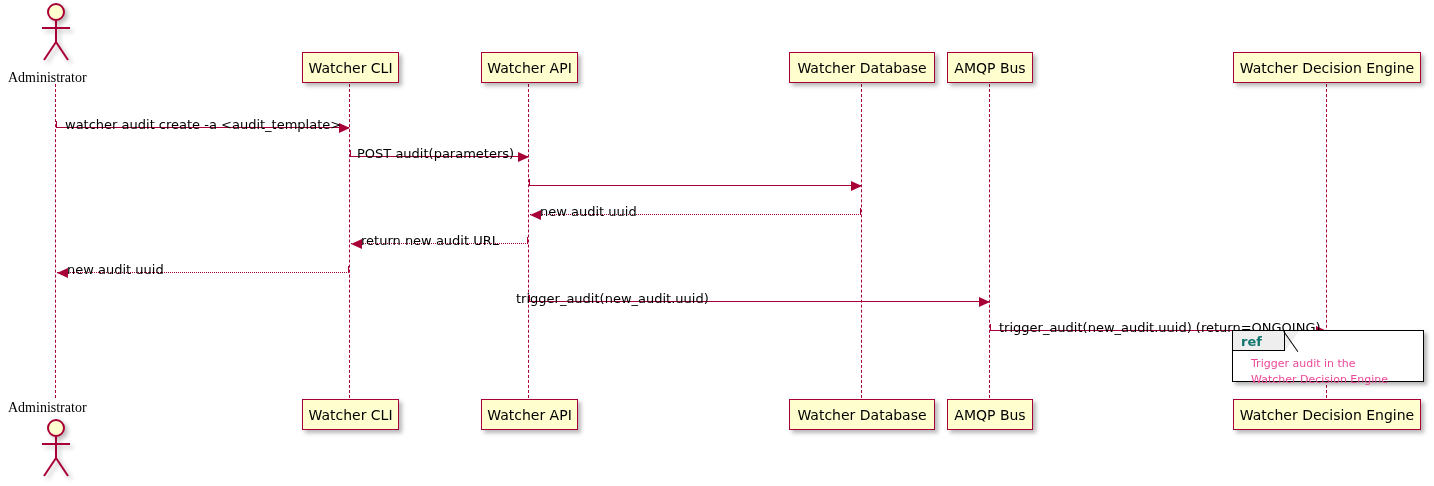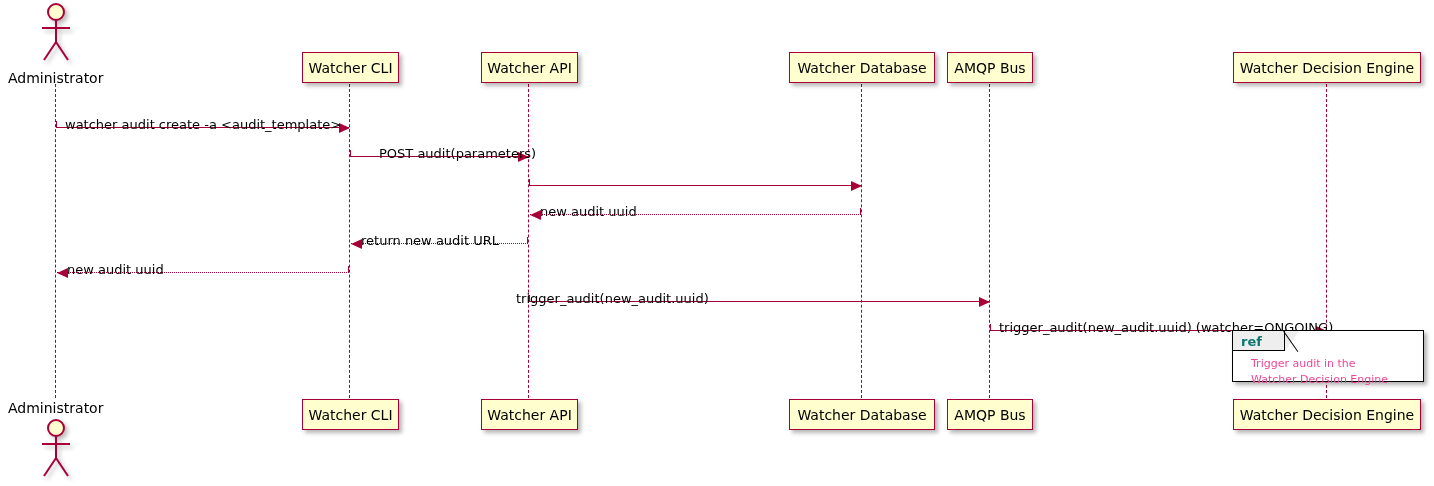--- a/index.html
+++ b/index.html
@@ -37,20 +37,21 @@
   .actor-wrap {
     position: absolute;
     z-index: 5;
   }
   .actor-label {
     position: absolute;
     font-size: 14px;
     color: #000000;
     white-space: nowrap;
     z-index: 5;
+    font-family: Liberation Serif, serif;
   }
   .actor-svg { display: block; filter: drop-shadow(3px 3px 2px rgba(0,0,0,0.25)); }
   
   .lifeline {
     position: absolute;
     width: 0;
     border-left: 1.5px dashed #A80036;
     z-index: 1;
   }
   
@@ -160,21 +161,21 @@
     <div class="lifeline" style="left: 1326.25px; top: 84px; height: 314px;"></div>
     <div class="participant" style="left: 1233px; top: 52px; width: 188px; height: 31px;">Watcher Decision Engine</div>
     <div class="participant" style="left: 1233px; top: 399px; width: 188px; height: 31px;">Watcher Decision Engine</div>
     <div class="msg-line solid" style="left: 57px; top: 127px; width: 292px;"></div>
     <div class="arrowhead right" style="top: 122.8px; left: 339px;"></div>
     <div style="position: absolute; left: 56.25px; top: 121px; width: 0px; height: 7px; border-left: 1.5px solid rgb(168, 0, 54); z-index: 3;"></div>
     <div class="msg-label" style="left: 65px; top: 110px;">watcher audit create -a &lt;audit_template&gt;</div>
     <div class="msg-line solid" style="left: 351px; top: 156px; width: 177px;"></div>
     <div class="arrowhead right" style="top: 151.8px; left: 518px;"></div>
     <div style="position: absolute; left: 350.25px; top: 150px; width: 0px; height: 7px; border-left: 1.5px solid rgb(168, 0, 54); z-index: 3;"></div>
-    <div class="msg-label" style="left: 379px; top: 139px;">POST audit(parameters)</div>
+    <div class="msg-label" style="left: 357px; top: 139px;">POST audit(parameters)</div>
     <div class="msg-line solid" style="left: 530px; top: 185px; width: 331px;"></div>
     <div class="arrowhead right" style="top: 180.8px; left: 851px;"></div>
     <div style="position: absolute; left: 529.25px; top: 179px; width: 0px; height: 7px; border-left: 1.5px solid rgb(168, 0, 54); z-index: 3;"></div>
     <div class="msg-line dotted" style="left: 530px; top: 214px; width: 331px;"></div>
     <div class="arrowhead left" style="top: 209.8px; left: 530px;"></div>
     <div style="position: absolute; left: 860.25px; top: 208px; width: 0px; height: 7px; border-left: 1.5px solid rgb(168, 0, 54); z-index: 3;"></div>
     <div class="msg-label" style="left: 540px; top: 197px;">new audit uuid</div>
     <div class="msg-line dotted" style="left: 351px; top: 243px; width: 177px;"></div>
     <div class="arrowhead left" style="top: 238.8px; left: 351px;"></div>
     <div style="position: absolute; left: 527.25px; top: 237px; width: 0px; height: 7px; border-left: 1.5px solid rgb(168, 0, 54); z-index: 3;"></div>
@@ -183,21 +184,21 @@
     <div class="arrowhead left" style="top: 267.8px; left: 57px;"></div>
     <div style="position: absolute; left: 348.25px; top: 266px; width: 0px; height: 7px; border-left: 1.5px solid rgb(168, 0, 54); z-index: 3;"></div>
     <div class="msg-label" style="left: 67px; top: 255px;">new audit uuid</div>
     <div class="msg-line solid" style="left: 530px; top: 301px; width: 459px;"></div>
     <div class="arrowhead right" style="top: 296.8px; left: 979px;"></div>
     <div style="position: absolute; left: 529.25px; top: 295px; width: 0px; height: 7px; border-left: 1.5px solid rgb(168, 0, 54); z-index: 3;"></div>
     <div class="msg-label" style="left: 516px; top: 284px;">trigger_audit(new_audit.uuid)</div>
     <div class="msg-line solid" style="left: 991px; top: 330px; width: 335px;"></div>
     <div class="arrowhead right" style="top: 325.8px; left: 1316px;"></div>
     <div style="position: absolute; left: 990.25px; top: 324px; width: 0px; height: 7px; border-left: 1.5px solid rgb(168, 0, 54); z-index: 3;"></div>
-    <div class="msg-label" style="left: 999px; top: 313px;">trigger_audit(new_audit.uuid) (watcher=ONGOING)</div>
+    <div class="msg-label" style="left: 999px; top: 313px;">trigger_audit(new_audit.uuid) (return=ONGOING)</div>
     <div class="ref-box" style="left: 1232px; top: 330px; width: 192px; height: 52px;">
       <div class="ref-tab" style="width: 52px;">
         <div class="ref-tab-inner">ref</div>
       </div>
       <div style="position: absolute; left: 52px; top: 0px; width: 0px; height: 0px; border-top: 20px solid rgb(238, 238, 238); border-right: 14px solid transparent; box-sizing: border-box;"></div>
       <div style="position: absolute; left: 51px; top: 0px; width: 24.5px; height: 0px; border-top: 1.5px solid rgb(0, 0, 0); transform-origin: 0px 0px; transform: rotate(55deg);"></div>
       <div class="ref-text">
         <div>Trigger audit in the</div>
         <div>Watcher Decision Engine</div>
       </div>

